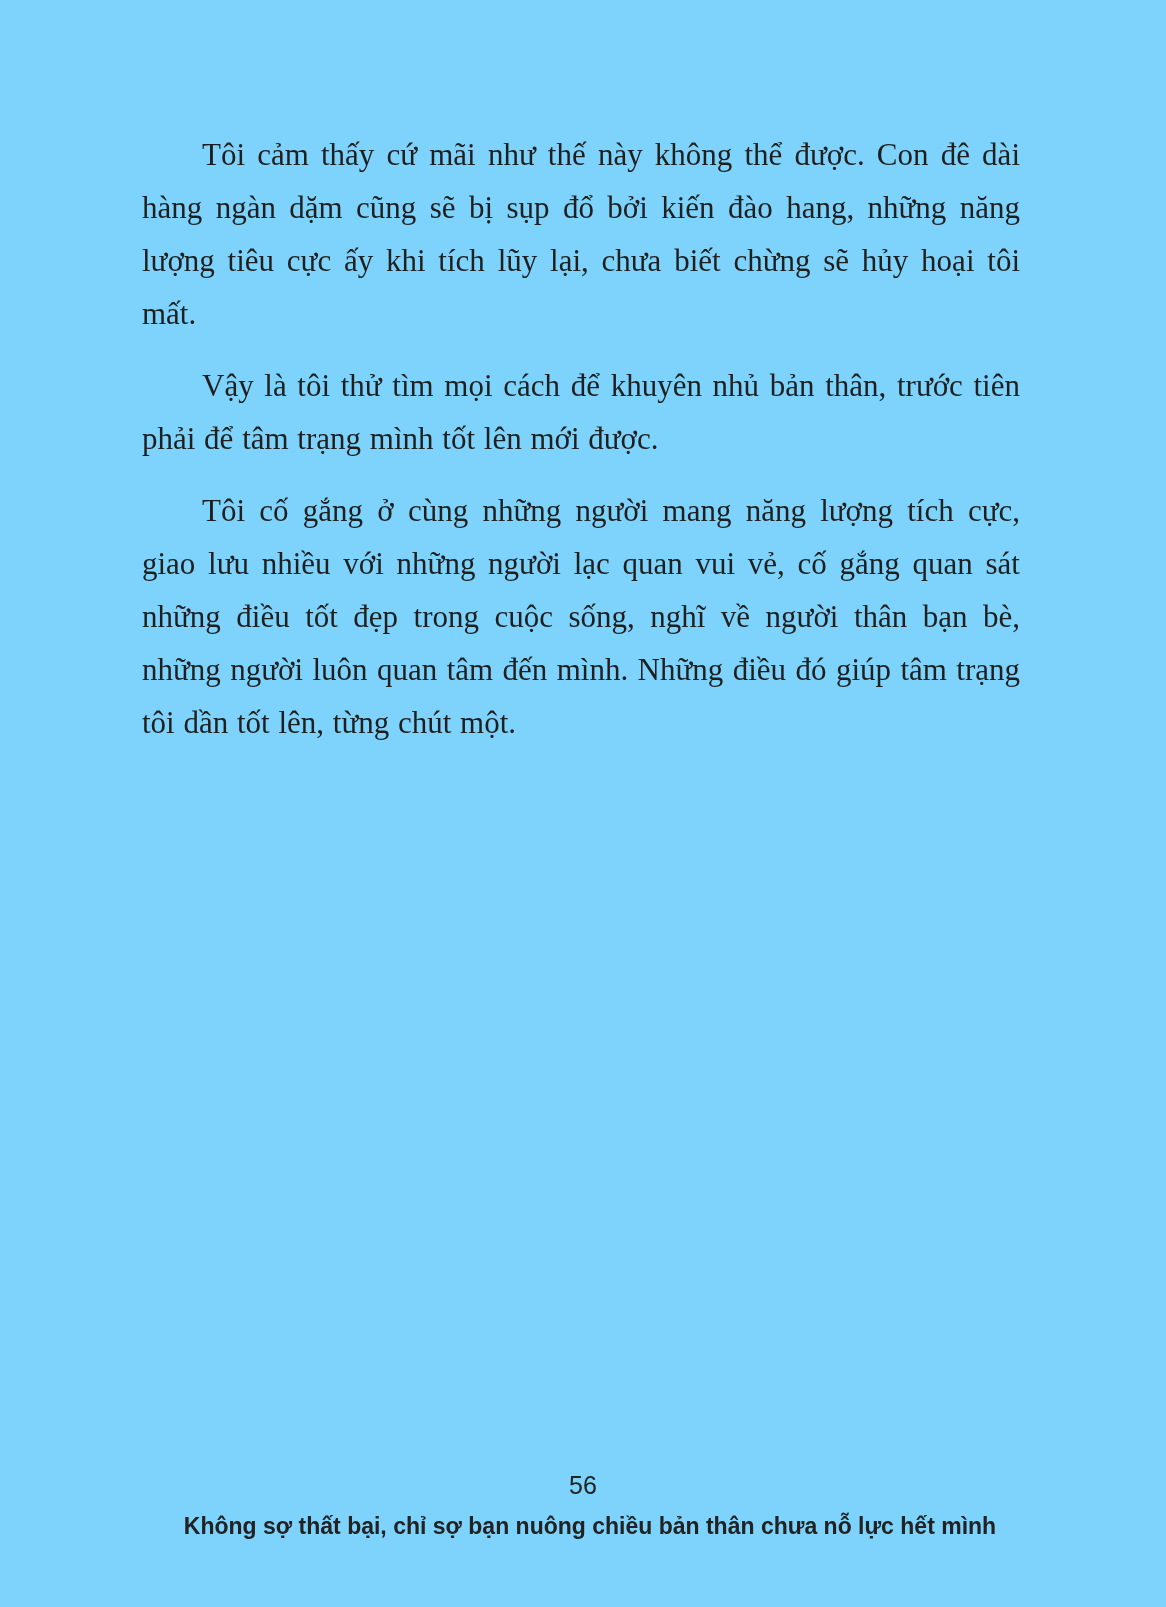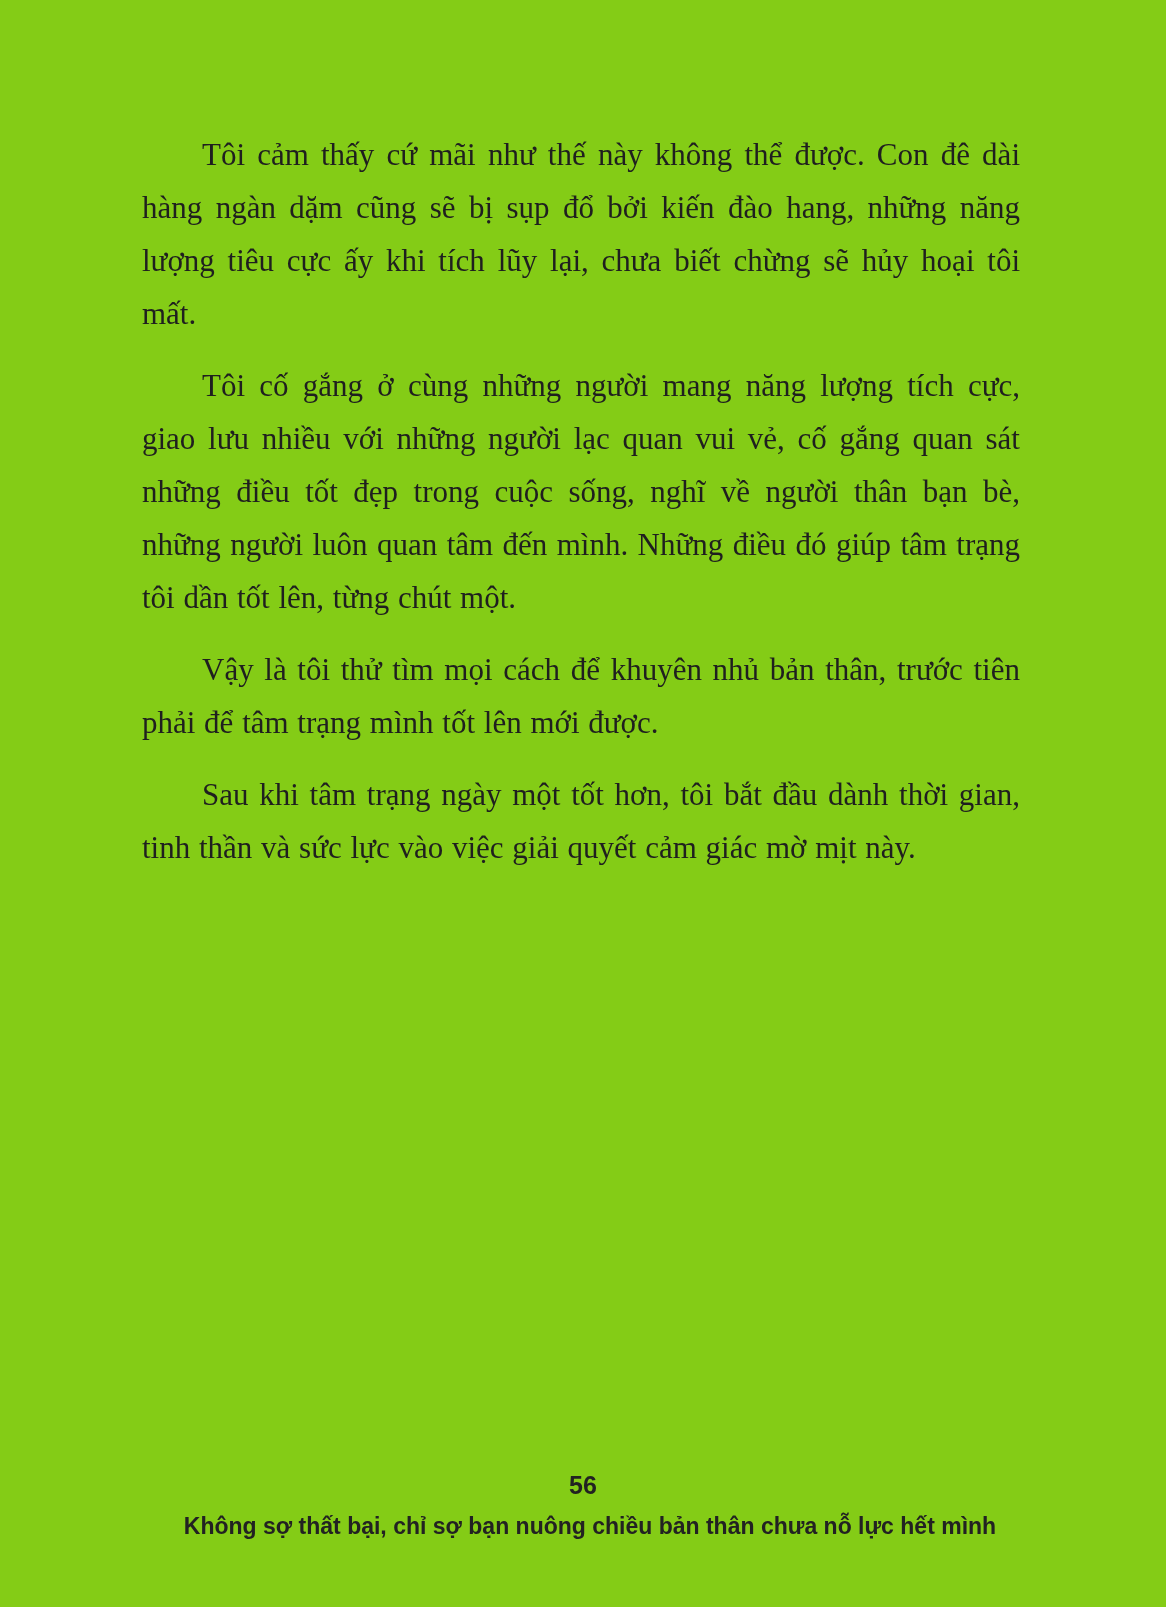--- a/index.html
+++ b/index.html
@@ -4,21 +4,21 @@
 <style>
   html, body {
     margin: 0;
     padding: 0;
     background: #ffffff;
   }
   .page {
     position: relative;
     width: 1166px;
     height: 1607px;
-    background: #84cc16;
+    background: #7dd3fc;
     overflow: hidden;
   }
   .content {
     position: absolute;
     left: 142px;
     top: 128px;
     width: 878px;
   }
   .content p {
     margin: 0 0 19px 0;
@@ -43,35 +43,34 @@
     color: #222222;
     padding-left: 7px;
   }
   .page-number {
     position: absolute;
     left: 0;
     top: 1470px;
     width: 1166px;
     text-align: center;
     font-family: "Liberation Sans", "DejaVu Sans", sans-serif;
-    font-weight: 700;
+    font-weight: 400;
     font-size: 25px;
     line-height: 30px;
     color: #222222;
   }
 </style>
 </head>
 <body>
 
 <div class="page">
 
   <main class="content">
     <p>Tôi cảm thấy cứ mãi như thế này không thể được. Con đê dài hàng ngàn dặm cũng sẽ bị sụp đổ bởi kiến đào hang, những năng lượng tiêu cực ấy khi tích lũy lại, chưa biết chừng sẽ hủy hoại tôi mất.</p>
+    <p>Vậy là tôi thử tìm mọi cách để khuyên nhủ bản thân, trước tiên phải để tâm trạng mình tốt lên mới được.</p>
     <p>Tôi cố gắng ở cùng những người mang năng lượng tích cực, giao lưu nhiều với những người lạc quan vui vẻ, cố gắng quan sát những điều tốt đẹp trong cuộc sống, nghĩ về người thân bạn bè, những người luôn quan tâm đến mình. Những điều đó giúp tâm trạng tôi dần tốt lên, từng chút một.</p>
-    <p>Vậy là tôi thử tìm mọi cách để khuyên nhủ bản thân, trước tiên phải để tâm trạng mình tốt lên mới được.</p>
-    <p>Sau khi tâm trạng ngày một tốt hơn, tôi bắt đầu dành thời gian, tinh thần và sức lực vào việc giải quyết cảm giác mờ mịt này.</p>
   </main>
 
   <div class="footer-quote">Không sợ thất bại, chỉ sợ bạn nuông chiều bản thân chưa nỗ lực hết mình</div>
 
   <div class="page-number">56</div>
 
 </div>
 
 </body></html>

